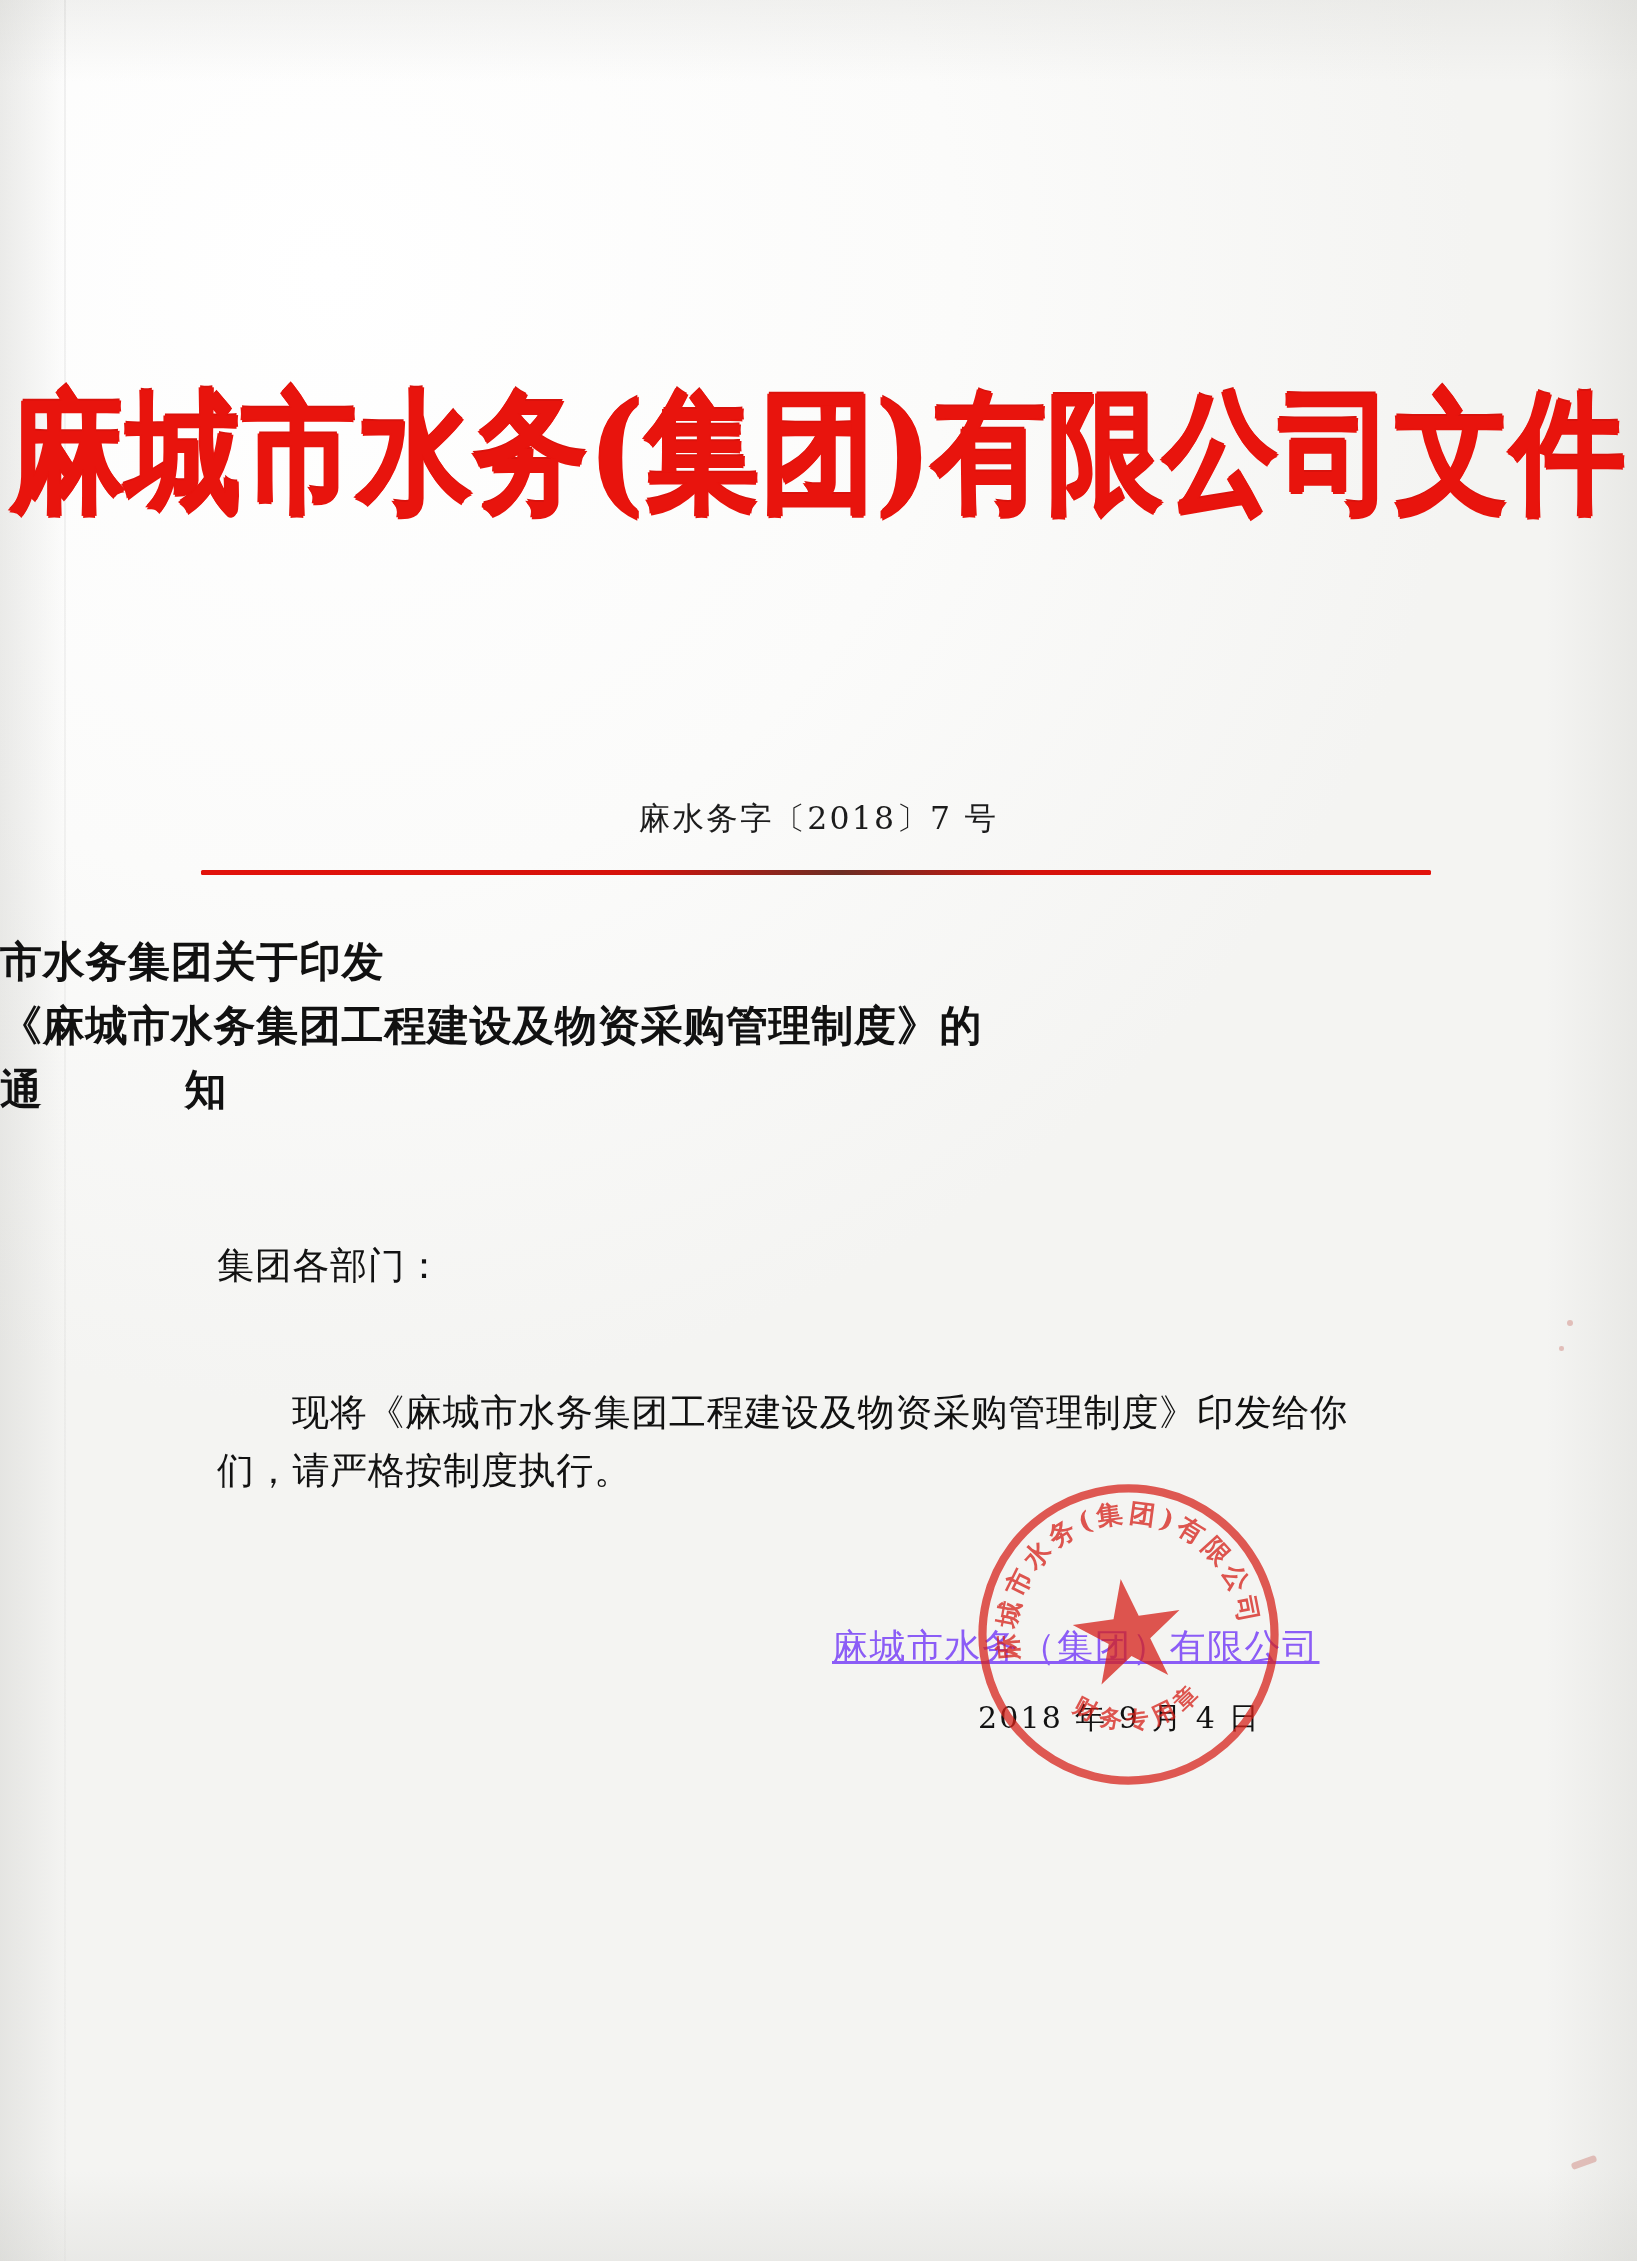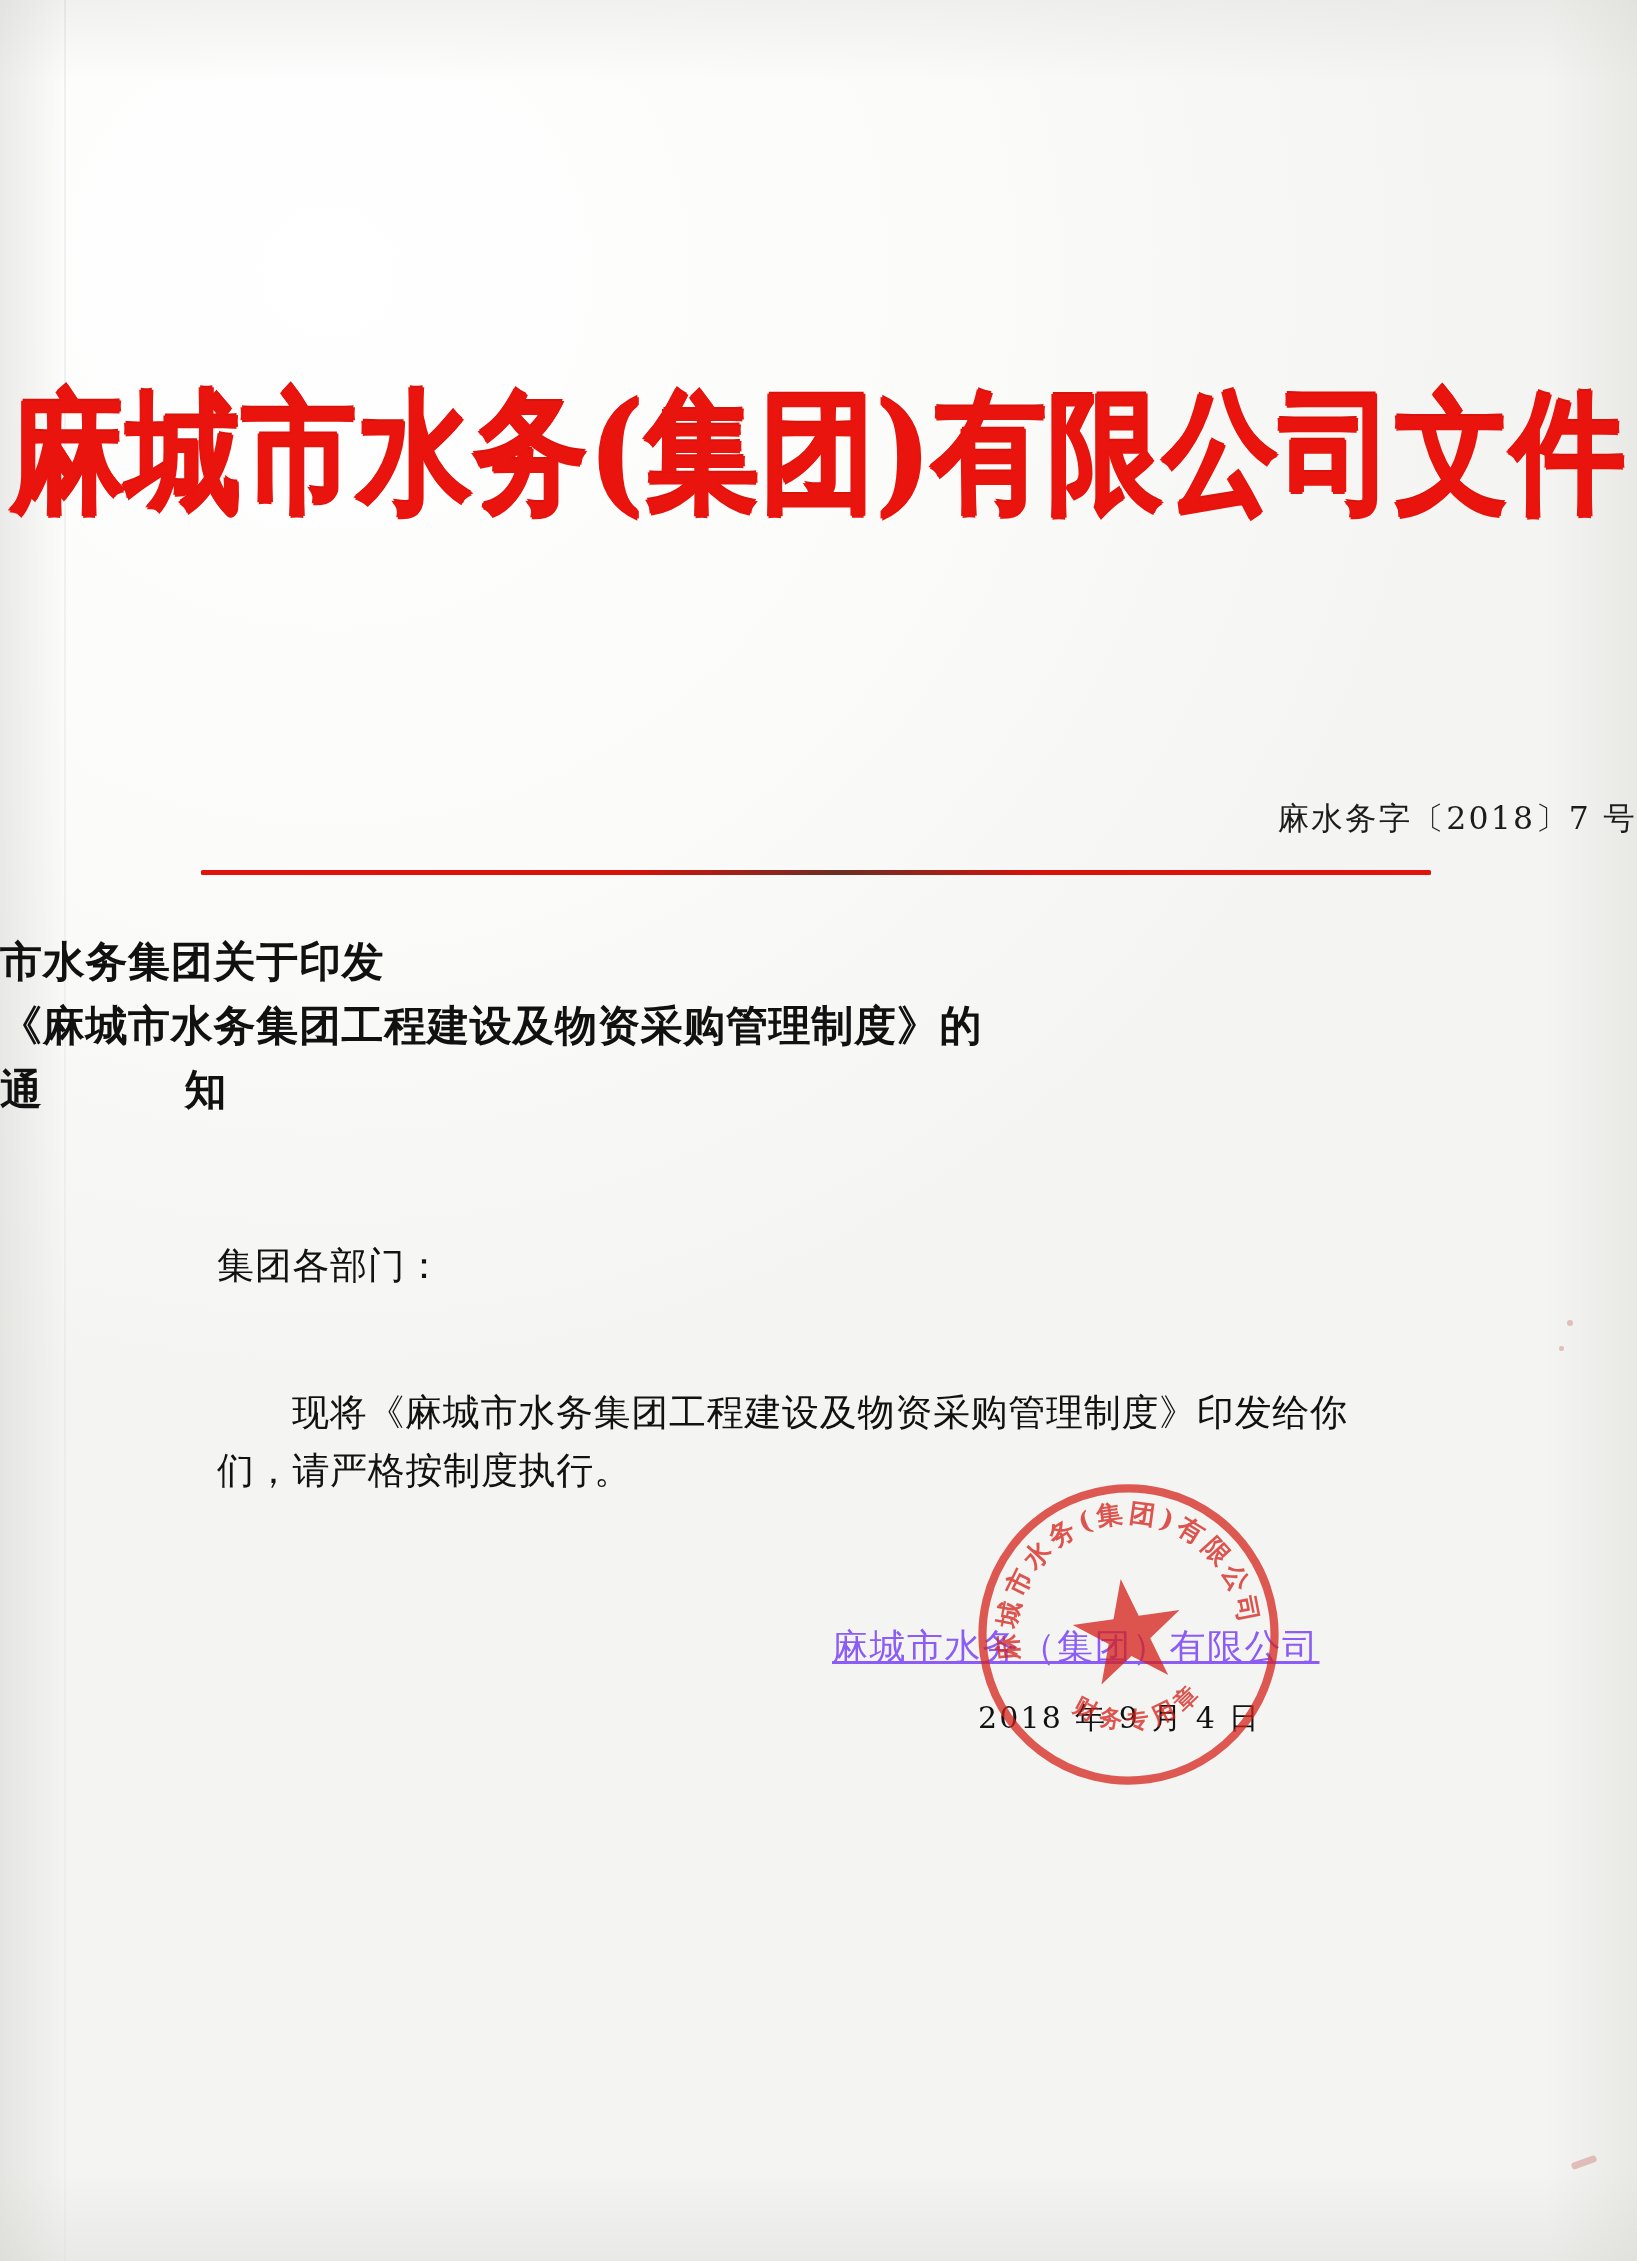--- a/index.html
+++ b/index.html
@@ -63,21 +63,21 @@
     transform: scaleY(1.18) scaleX(1.02);
     transform-origin: 50% 50%;
   }
 
   
   .doc-number {
     position: absolute;
     top: 798px;
     left: 0;
     width: 100%;
-    text-align: right;
+    text-align: center;
     font-family: "DejaVu Serif", "Liberation Serif", serif;
     font-size: 31.5px;
     color: #1c1c1c;
     letter-spacing: 2.2px;
   }
 
   
   .red-rule {
     position: absolute;
     top: 870px;

